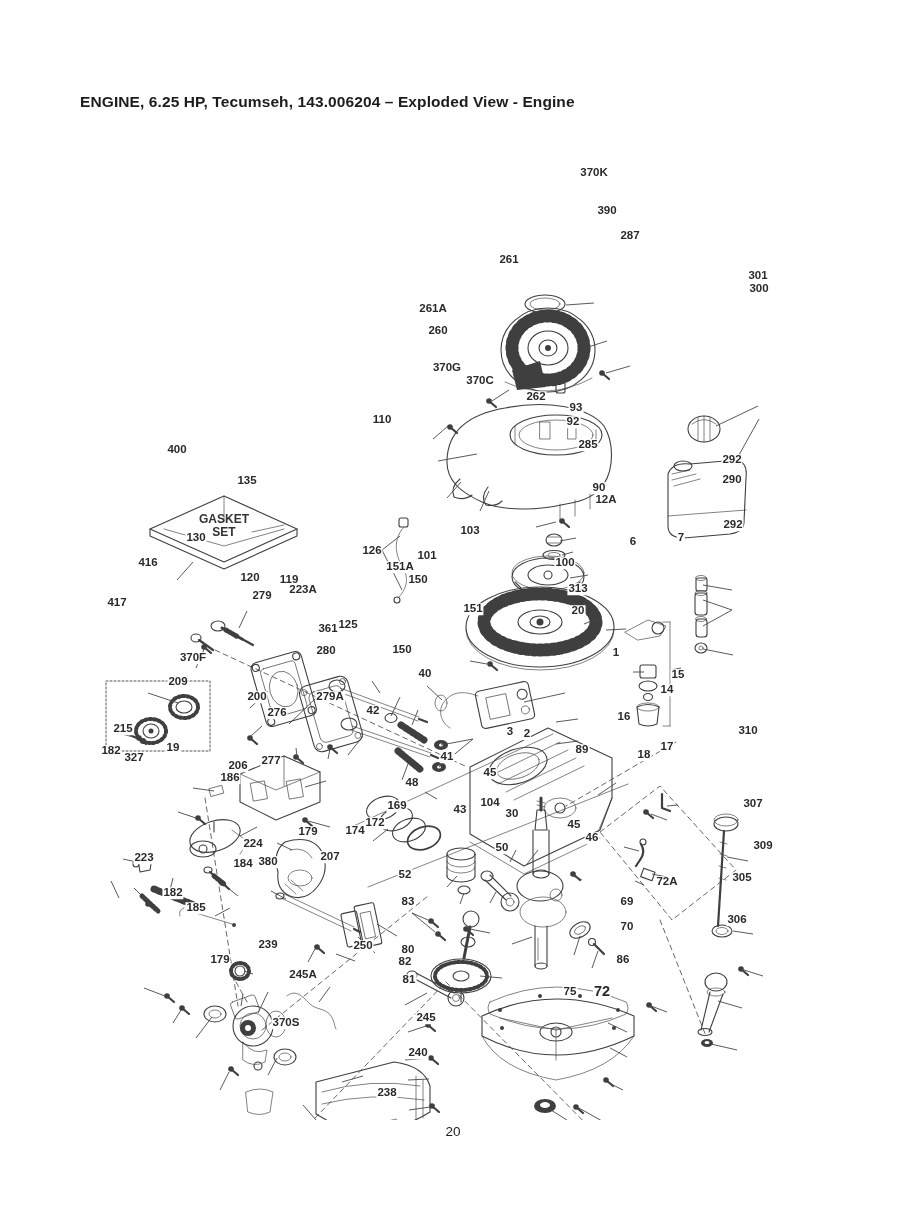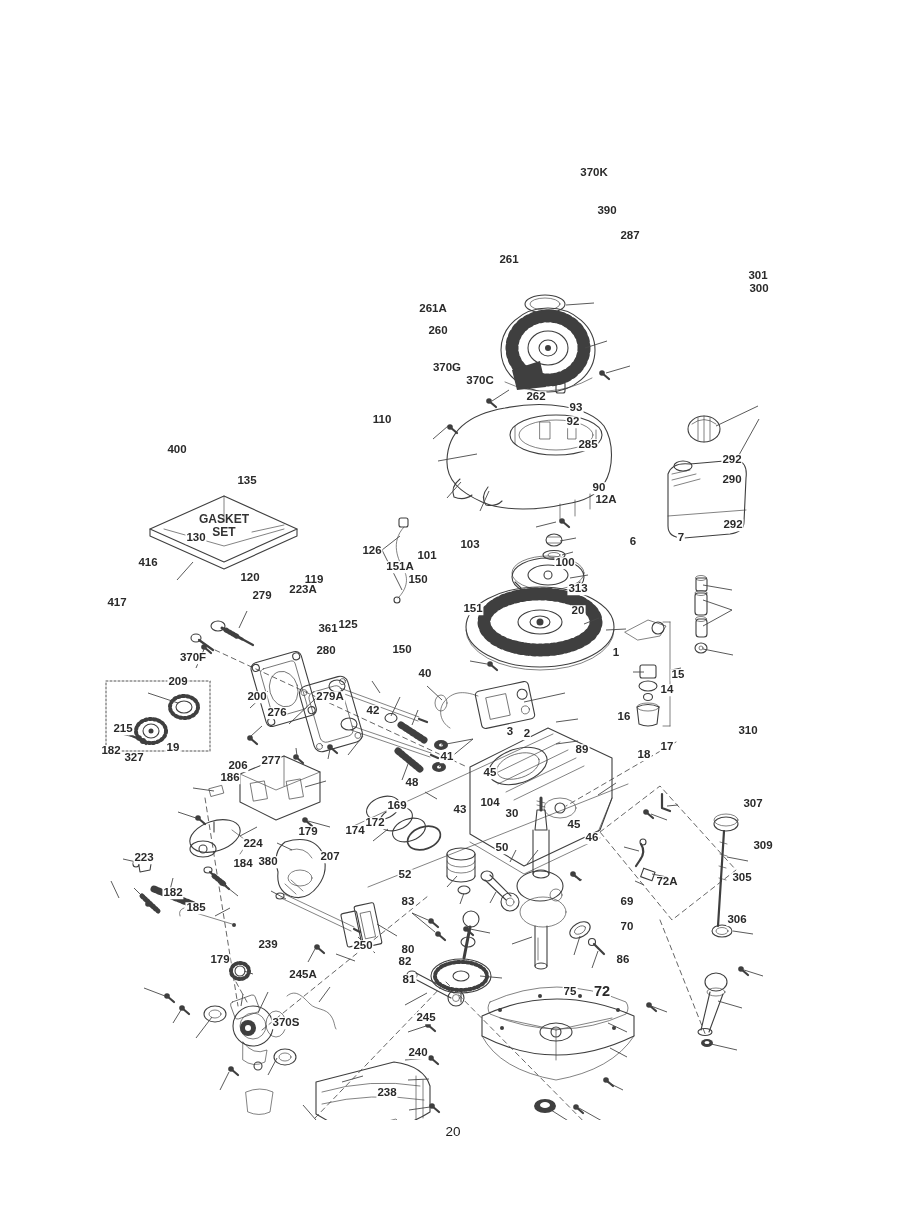--- a/index.html
+++ b/index.html
@@ -45,20 +45,21 @@
     position:absolute;left:224px;top:396px;transform:translate(-50%,-50%);
     font-size:12px;font-weight:bold;line-height:1.1;text-align:center;color:#333;
     z-index:2;background:transparent;
   }
 </style>
 </head>
 <body>
 
 <div class="page">
 
+  <div class="doc-title">ENGINE, 6.25 HP, Tecumseh, 143.006204 – Exploded View - Engine</div>
 
   <div class="diagram">
 
     <svg class="art" viewBox="130 130 906 990">
       <g transform="translate(130,130)">
 
       <g>
         <line class="dash" x1="215" y1="520" x2="465" y2="636"></line>
         <line class="dash" x1="205" y1="668" x2="238" y2="876"></line>
         <line class="dash" x1="262" y1="900" x2="428" y2="766"></line>
@@ -740,34 +741,34 @@
         <div class="callout" style="left: 588px; top: 315px;">285</div>
         <div class="callout" style="left: 382px; top: 290px;">110</div>
         <div class="callout" style="left: 177px; top: 320px;">400</div>
         <div class="callout" style="left: 599px; top: 358px;">90</div>
         <div class="callout" style="left: 606px; top: 370px;">12A</div>
         <div class="callout" style="left: 732px; top: 330px;">292</div>
         <div class="callout" style="left: 732px; top: 350px;">290</div>
         <div class="callout" style="left: 733px; top: 395px;">292</div>
         <div class="callout" style="left: 247px; top: 351px;">135</div>
         <div class="callout" style="left: 196px; top: 408px;">130</div>
-        <div class="callout" style="left: 470px; top: 401px; margin-top: 14px;">103</div>
+        <div class="callout" style="left: 470px; top: 401px;">103</div>
         <div class="callout" style="left: 372px; top: 421px;">126</div>
         <div class="callout" style="left: 427px; top: 426px;">101</div>
         <div class="callout" style="left: 400px; top: 437px;">151A</div>
         <div class="callout" style="left: 418px; top: 450px;">150</div>
         <div class="callout" style="left: 565px; top: 433px;">100</div>
         <div class="callout" style="left: 578px; top: 459px;">313</div>
         <div class="callout" style="left: 578px; top: 481px;">20</div>
         <div class="callout" style="left: 633px; top: 412px;">6</div>
         <div class="callout" style="left: 681px; top: 408px;">7</div>
         <div class="callout" style="left: 148px; top: 433px;">416</div>
         <div class="callout" style="left: 117px; top: 473px;">417</div>
         <div class="callout" style="left: 250px; top: 448px;">120</div>
-        <div class="callout" style="left: 289px; top: 450px; margin-left: 25px;">119</div>
+        <div class="callout" style="left: 289px; top: 450px;">119</div>
         <div class="callout" style="left: 262px; top: 466px;">279</div>
         <div class="callout" style="left: 296px; top: 460px; margin-left: 7px;">223A</div>
         <div class="callout" style="left: 328px; top: 499px;">361</div>
         <div class="callout" style="left: 348px; top: 495px;">125</div>
         <div class="callout" style="left: 473px; top: 479px;">151</div>
         <div class="callout" style="left: 326px; top: 521px;">280</div>
         <div class="callout" style="left: 402px; top: 520px;">150</div>
         <div class="callout" style="left: 425px; top: 532px; margin-top: 12px;">40</div>
         <div class="callout" style="left: 193px; top: 528px;">370F</div>
         <div class="callout" style="left: 178px; top: 552px;">209</div>

